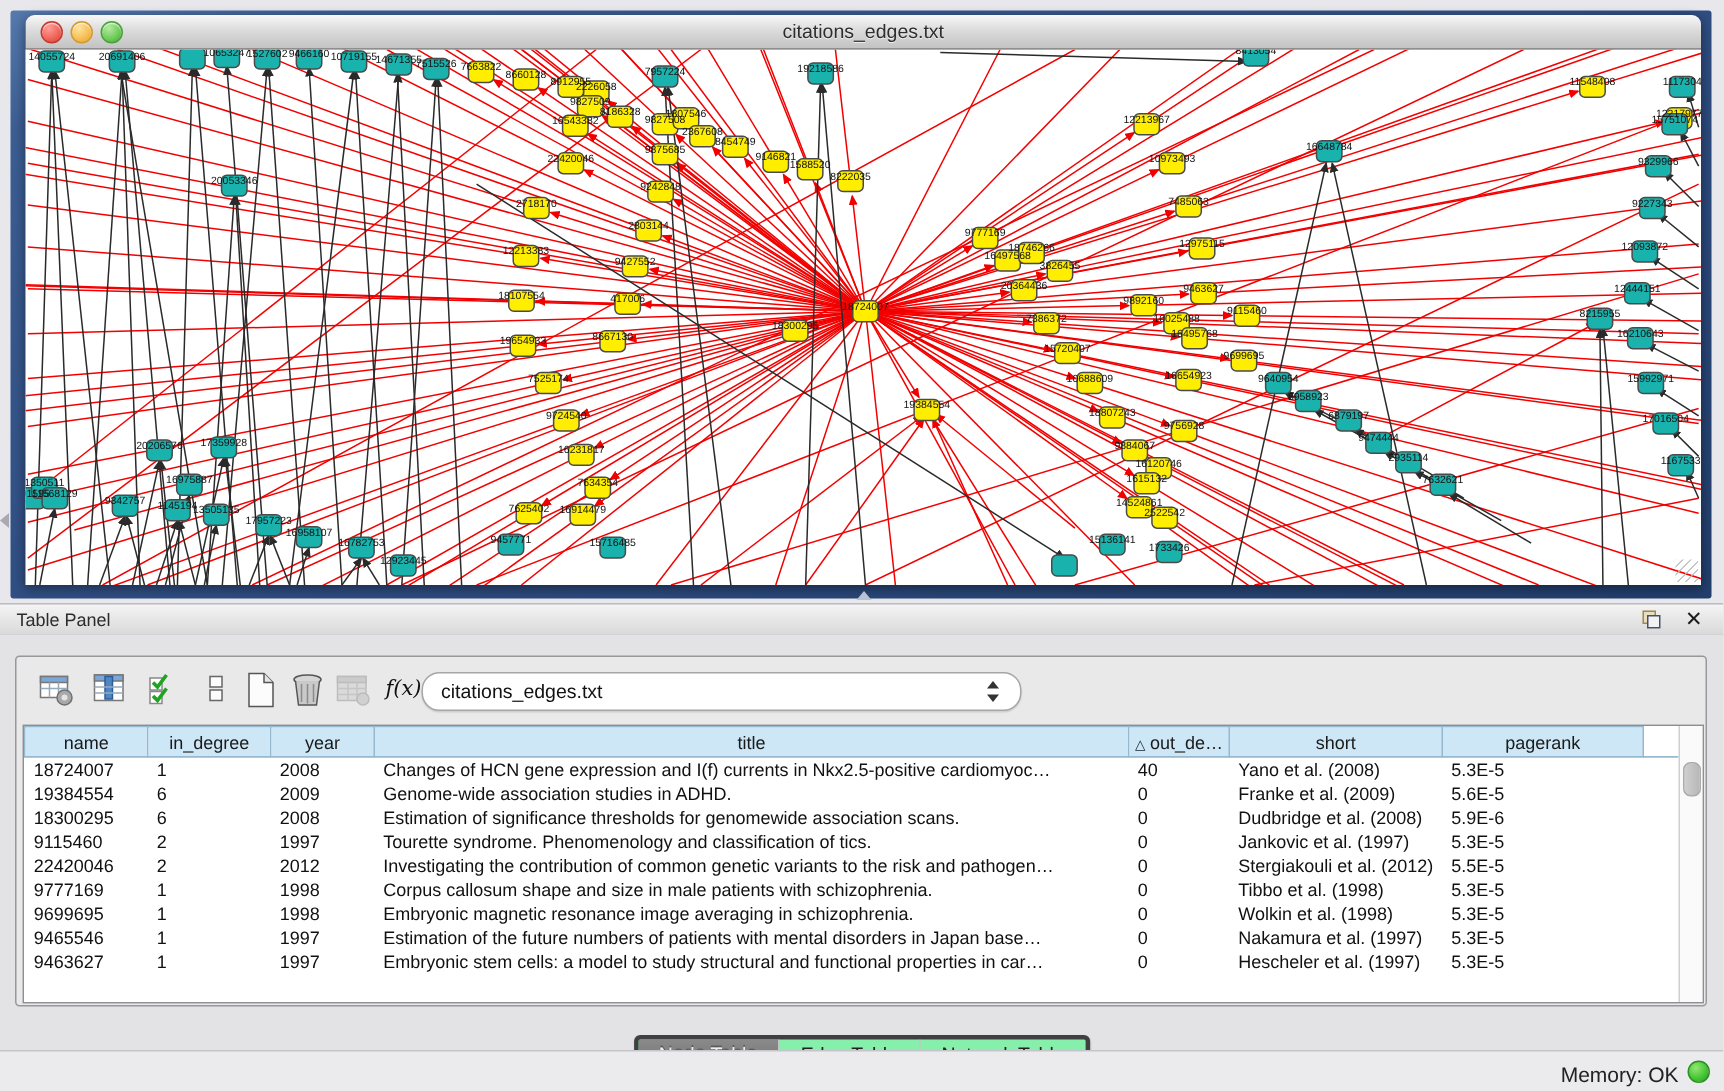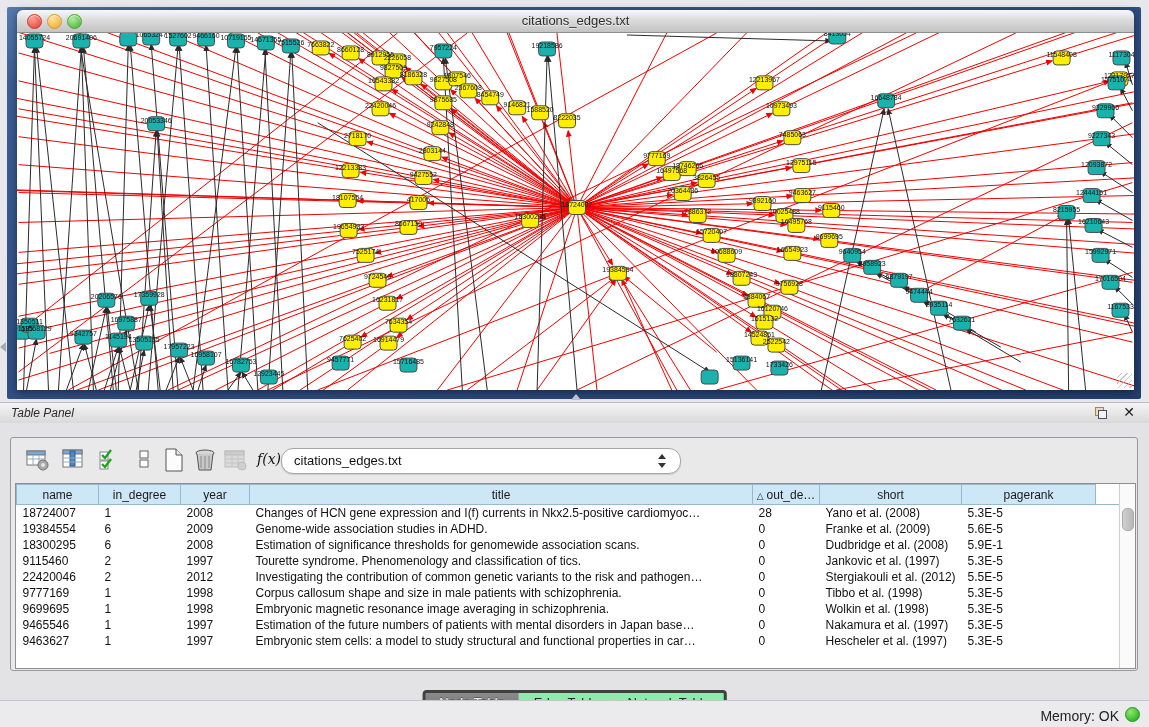--- a/index.html
+++ b/index.html
@@ -26,21 +26,21 @@
   .grip{position:absolute;right:2px;bottom:2px;width:15px;height:15px;
     background:repeating-linear-gradient(135deg,transparent 0 3px,#b9b9b9 3px 4px);opacity:.8;}
   .split-handle{position:absolute;left:564px;bottom:-1px;width:0;height:0;
     border-left:5px solid transparent;border-right:5px solid transparent;border-bottom:6px solid #b9c2d4;}
   .collapse-arrow{position:absolute;left:0px;top:342px;width:0;height:0;
     border-top:5px solid transparent;border-bottom:5px solid transparent;border-right:6px solid #a9a9b2;}
 
   
   .panel-header{position:absolute;left:0;top:402px;width:1149px;height:20px;
     background:linear-gradient(#f4f4f4,#d9d9d9);border-top:1px solid #bcbcc0;border-bottom:1px solid #a6a6aa;}
-  .panel-header .ph-title{position:absolute;left:11px;top:3px;font-size:12px;color:#2c2c2c;font-style:italic;}
+  .panel-header .ph-title{position:absolute;left:11px;top:3px;font-size:12px;color:#2c2c2c;}
   .float-ic{position:absolute;right:42px;top:4px;width:12px;height:12px;}
   .float-ic .sq1{position:absolute;left:0;top:0;width:7px;height:7px;border:1px solid #9a8a58;background:#e8ddc0;}
   .float-ic .sq2{position:absolute;right:0;bottom:0;width:7px;height:7px;border:1px solid #44506a;background:#f2f2f2;}
   .close-ic{position:absolute;right:14px;top:1px;font-size:14px;font-weight:bold;color:#1c1c1c;}
 
   .panel-body{position:absolute;left:0;top:423px;width:1149px;height:277px;background:#e3e3e6;}
   .content-box{position:absolute;left:10px;top:14px;width:1126px;height:232px;
     border:1px solid #98989c;border-radius:3px;background:#e9e9e9;}
   .toolbar{position:absolute;left:0;top:0;width:100%;height:44px;}
   .tbtn{position:absolute;top:9px;width:26px;height:26px;cursor:default;}
@@ -662,21 +662,21 @@
                 <th>pagerank</th>
                 <th class="filler"></th>
               </tr>
             </thead>
           <tbody>
               <tr>
                 <td>18724007</td>
                 <td>1</td>
                 <td>2008</td>
                 <td>Changes of HCN gene expression and I(f) currents in Nkx2.5-positive cardiomyoc…</td>
-                <td>28</td>
+                <td>40</td>
                 <td>Yano et al. (2008)</td>
                 <td>5.3E-5</td>
                 <td></td>
               </tr>
               <tr>
                 <td>19384554</td>
                 <td>6</td>
                 <td>2009</td>
                 <td>Genome-wide association studies in ADHD.</td>
                 <td>0</td>
@@ -684,21 +684,21 @@
                 <td>5.6E-5</td>
                 <td></td>
               </tr>
               <tr>
                 <td>18300295</td>
                 <td>6</td>
                 <td>2008</td>
                 <td>Estimation of significance thresholds for genomewide association scans.</td>
                 <td>0</td>
                 <td>Dudbridge et al. (2008)</td>
-                <td>5.9E-1</td>
+                <td>5.9E-6</td>
                 <td></td>
               </tr>
               <tr>
                 <td>9115460</td>
                 <td>2</td>
                 <td>1997</td>
                 <td>Tourette syndrome. Phenomenology and classification of tics.</td>
                 <td>0</td>
                 <td>Jankovic et al. (1997)</td>
                 <td>5.3E-5</td>

